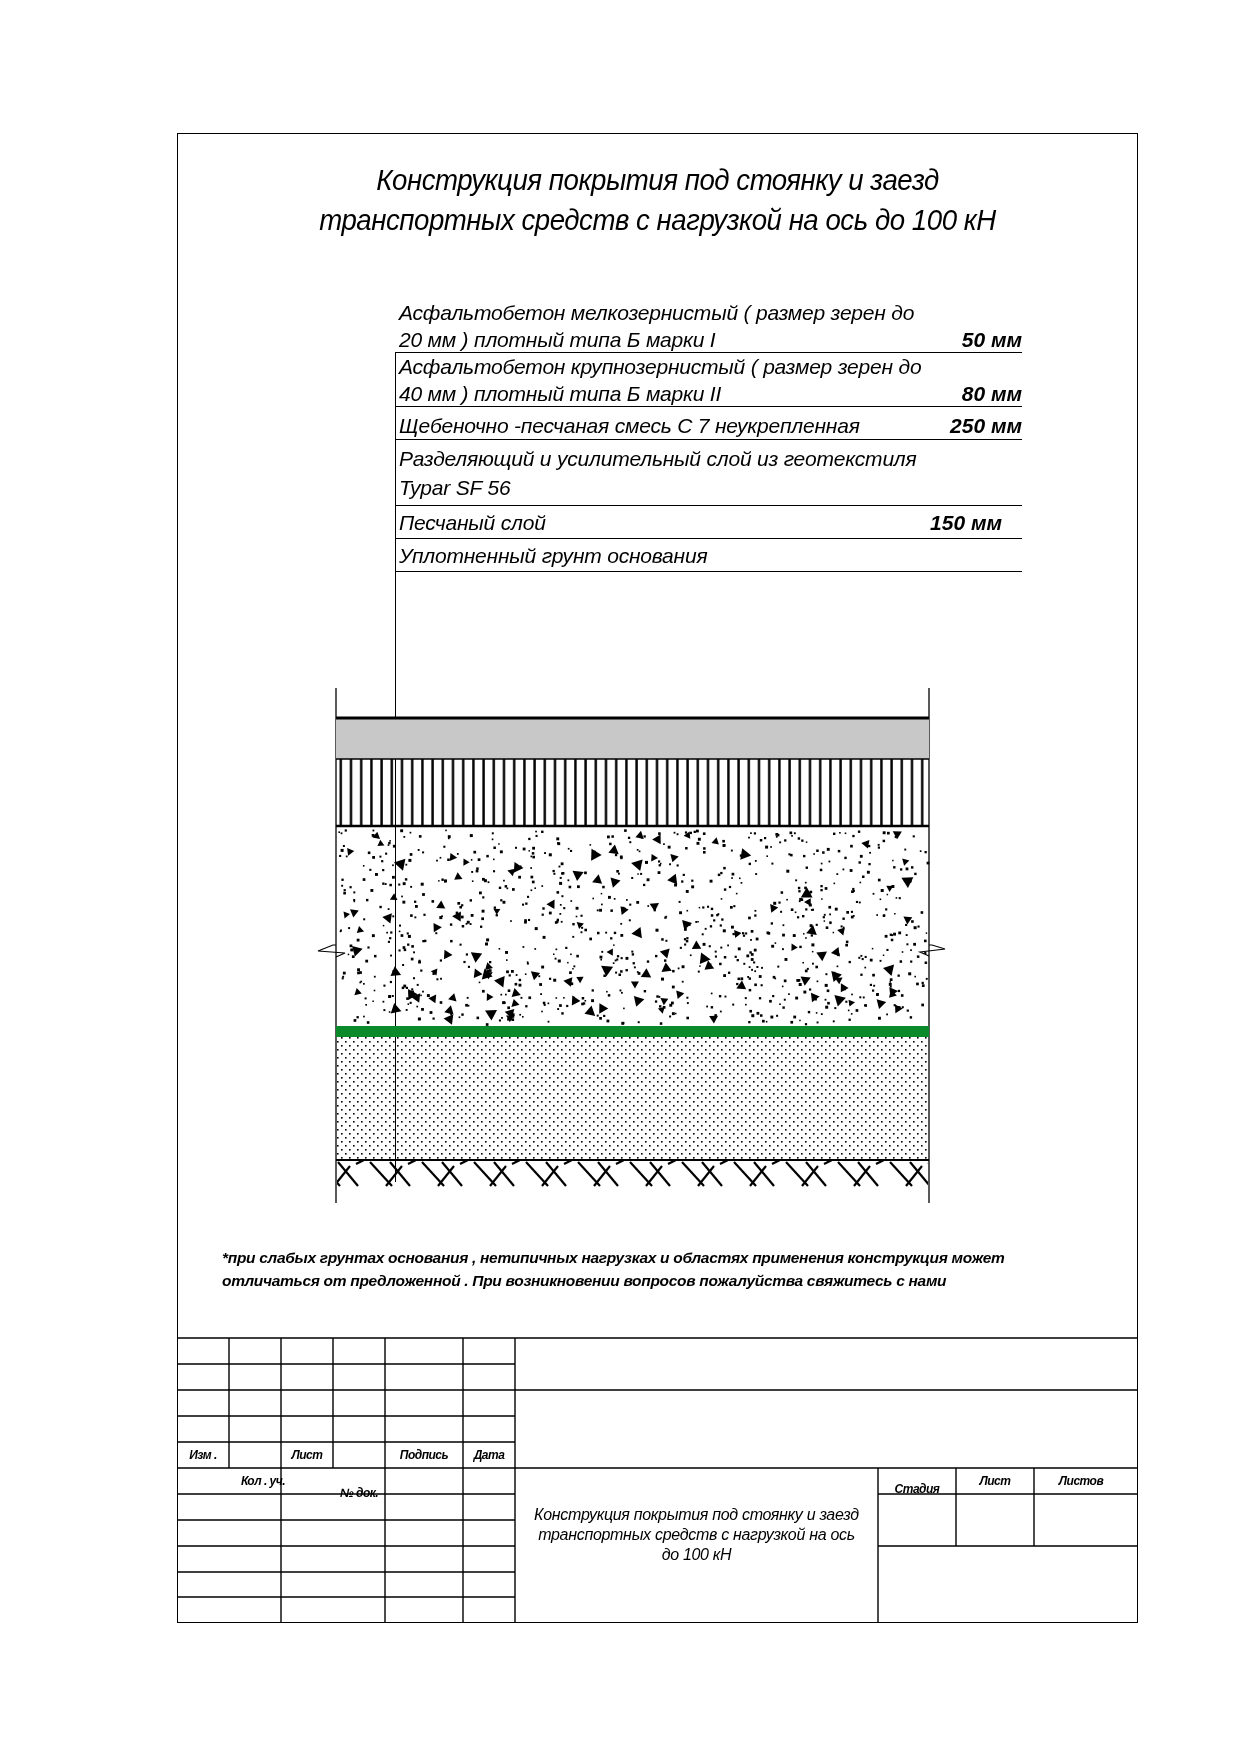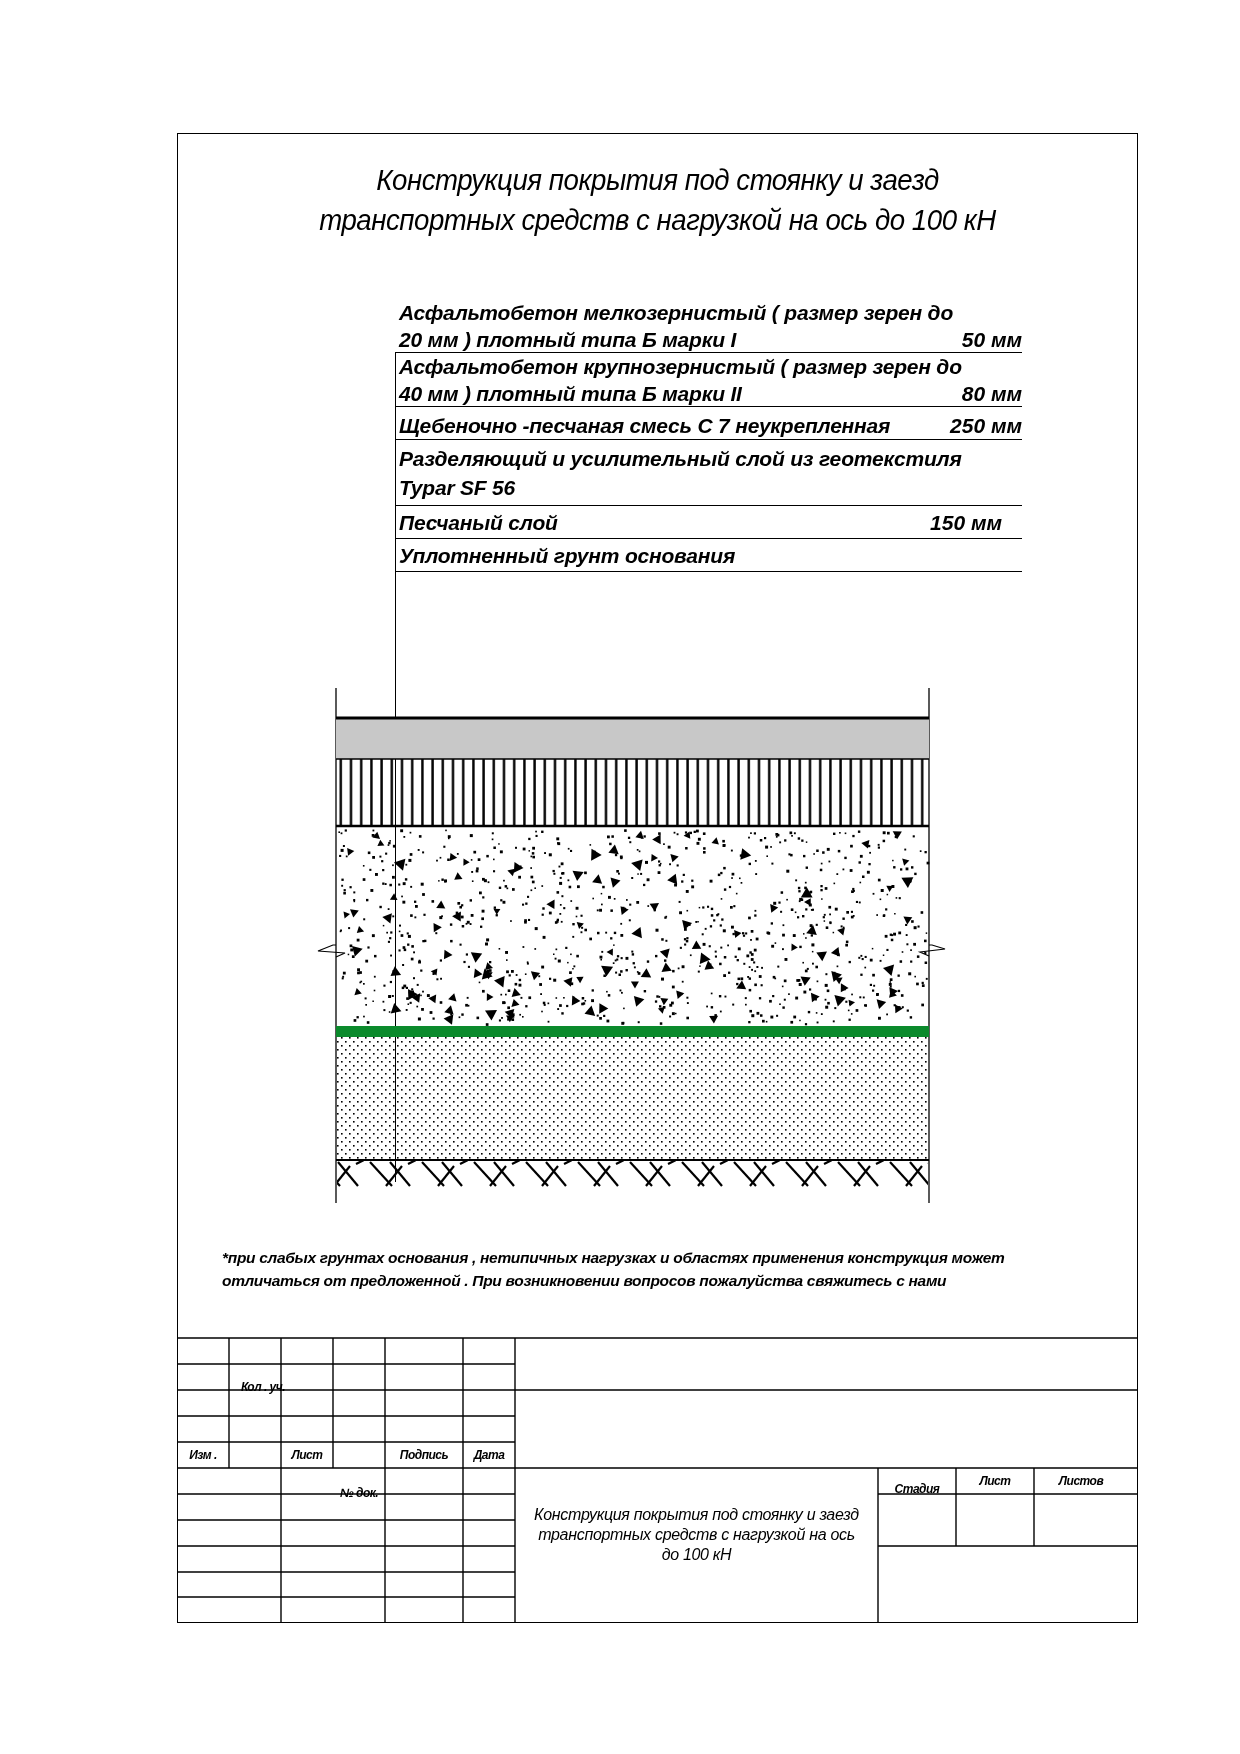--- a/index.html
+++ b/index.html
@@ -4,21 +4,21 @@
   <style>
     html, body { margin: 0; padding: 0; background: #ffffff; }
     body { width: 1240px; height: 1754px; position: relative; overflow: hidden;
            font-family: "Liberation Sans", sans-serif; color: #000; }
     .abs { position: absolute; }
     .frame { position: absolute; left: 177px; top: 133px; width: 961px; height: 1490px;
              border: 1.5px solid #000; box-sizing: border-box; }
     .title { position: absolute; left: 177px; width: 961px; text-align: center;
              font-style: italic; font-size: 30px; letter-spacing: -0.5px;
              transform: scaleX(0.92); transform-origin: center; }
-    .layer-text { position: absolute; font-style: italic; font-weight: bold; font-size: 21px;
+    .layer-text { position: absolute; font-style: italic; font-weight: normal; font-size: 21px;
                   white-space: nowrap; letter-spacing: -0.2px; }
     .layer-thk { position: absolute; font-style: italic; font-weight: bold; font-size: 21px;
                  text-align: right; white-space: nowrap; }
     .hline { position: absolute; height: 0; border-top: 1.5px solid #000; }
     .vline { position: absolute; width: 0; border-left: 1.5px solid #000; }
     .note { position: absolute; left: 222px; font-style: italic; font-weight: bold; font-size: 15.5px;
             white-space: nowrap; letter-spacing: -0.3px; }
     .tb-label { position: absolute; font-style: italic; font-weight: bold; font-size: 12px;
                 text-align: center; white-space: nowrap; letter-spacing: -0.5px; }
     .tb-title { position: absolute; left: 515px; width: 363px; top: 1505px; text-align: center;
@@ -1144,21 +1144,21 @@
     <line x1="463" y1="1338" x2="463" y2="1623"></line>
     <line x1="515" y1="1338" x2="515" y2="1623"></line>
 
     <line x1="878" y1="1468" x2="878" y2="1623"></line>
     <line x1="956" y1="1468" x2="956" y2="1546"></line>
     <line x1="1034" y1="1468" x2="1034" y2="1546"></line>
   </g>
 </svg>
 
 <div class="tb-label" style="left:177px; width:52px; top:1448px;">Изм .</div>
-<div class="tb-label" style="left:229px; width:68px; top:1380px;font-style:italic;">Кол . уч.</div>
+<div class="tb-label" style="left:229px; width:68px; top:1474px;font-style:italic;">Кол . уч.</div>
 <div class="tb-label" style="left:281px; width:52px; top:1448px;">Лист</div>
 <div class="tb-label" style="left:333px; width:52px; top:1448px;margin-top:38px;">№ док.</div>
 <div class="tb-label" style="left:385px; width:78px; top:1448px;">Подпись</div>
 <div class="tb-label" style="left:463px; width:52px; top:1448px;">Дата</div>
 
 <div class="tb-label" style="left:878px; width:78px; top:1474px;margin-top:8px;">Стадия</div>
 <div class="tb-label" style="left:956px; width:78px; top:1474px;">Лист</div>
 <div class="tb-label" style="left:1034px; width:94px; top:1474px;">Листов</div>
 
 <div class="tb-title">

